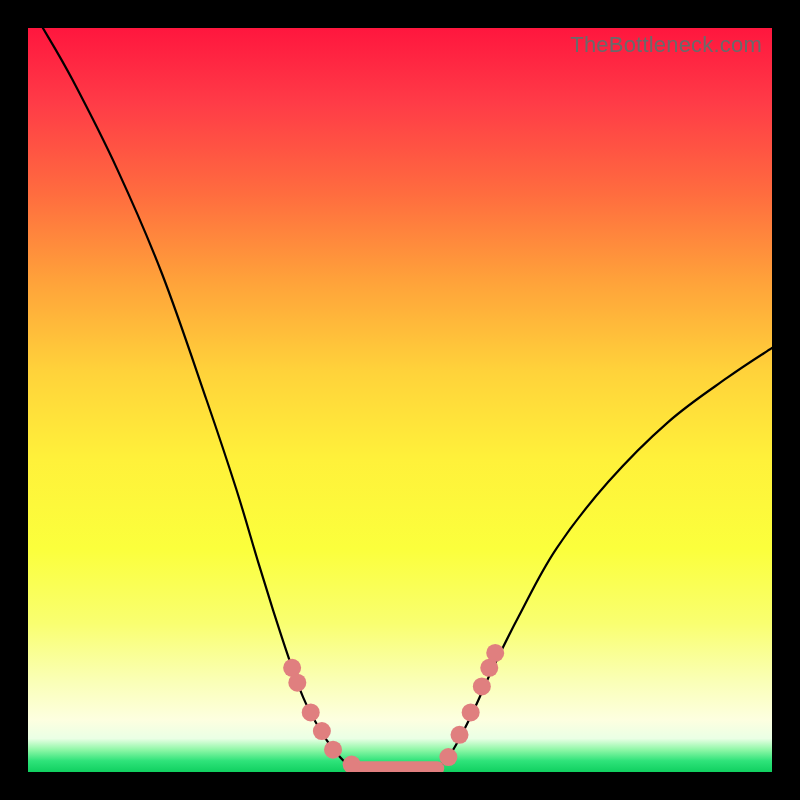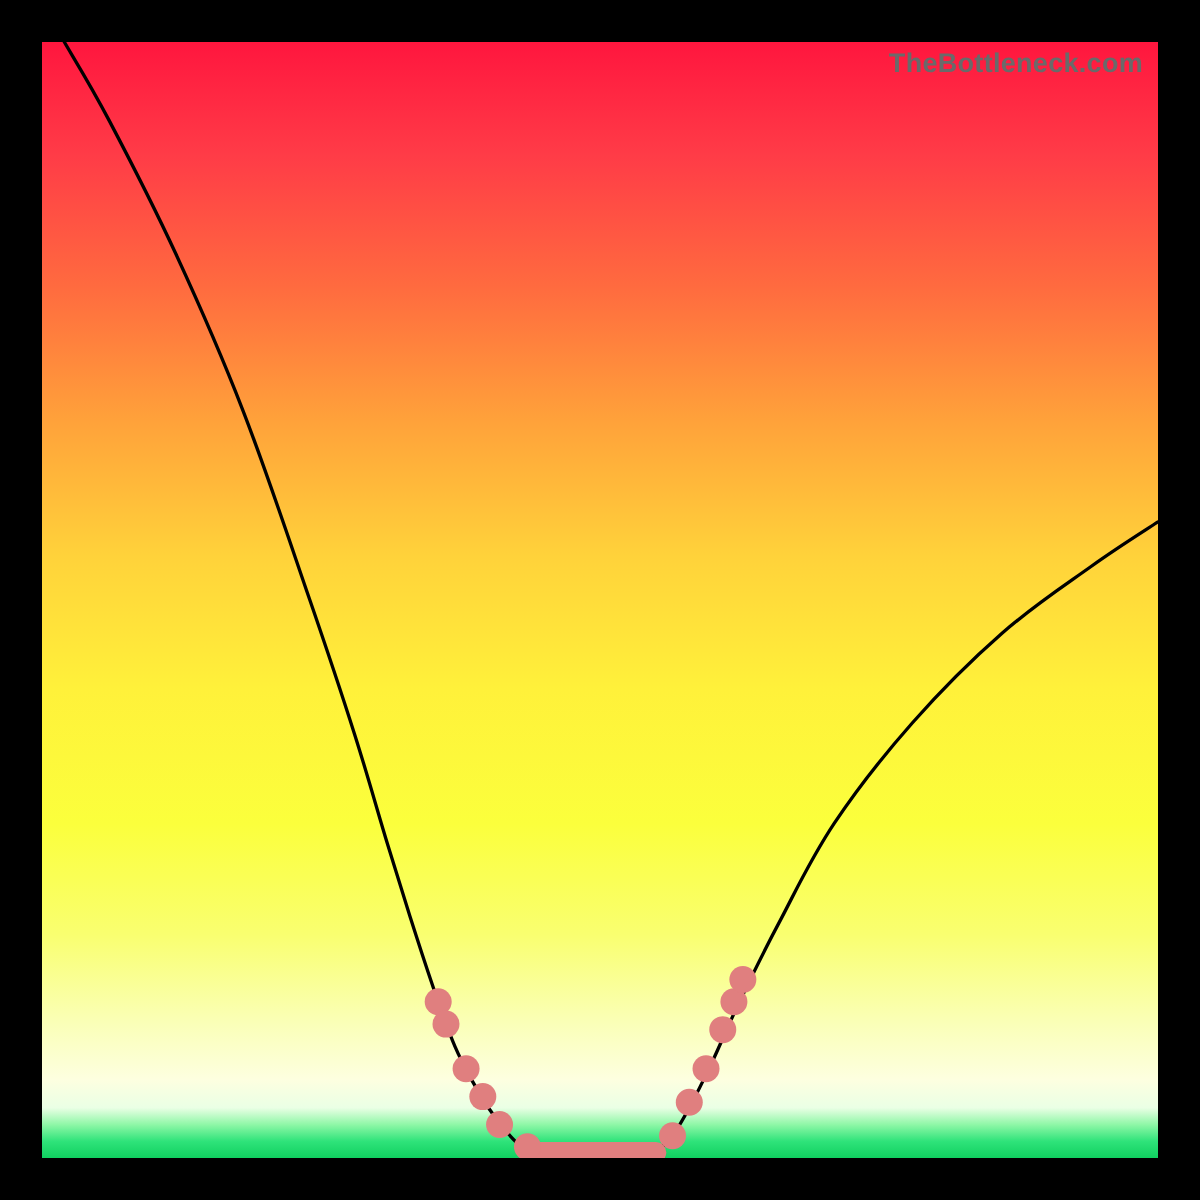--- a/index.html
+++ b/index.html
@@ -49,22 +49,22 @@
       #8ff7a7 97%,
       #2fe37a 98.5%,
       #10d060 100%
     );
   }
   .watermark {
     position: absolute;
     top: 4px;
     right: 10px;
     color: #6a6a6a;
-    font-size: 18px;
-    font-weight: 700;
+    font-size: 22px;
+    font-weight: 400;
     letter-spacing: 0.2px;
     user-select: none;
     margin-left: 32px;
   }
   svg.curves {
     position: absolute;
     left: 0;
     top: 0;
     width: 100%;
     height: 100%;

